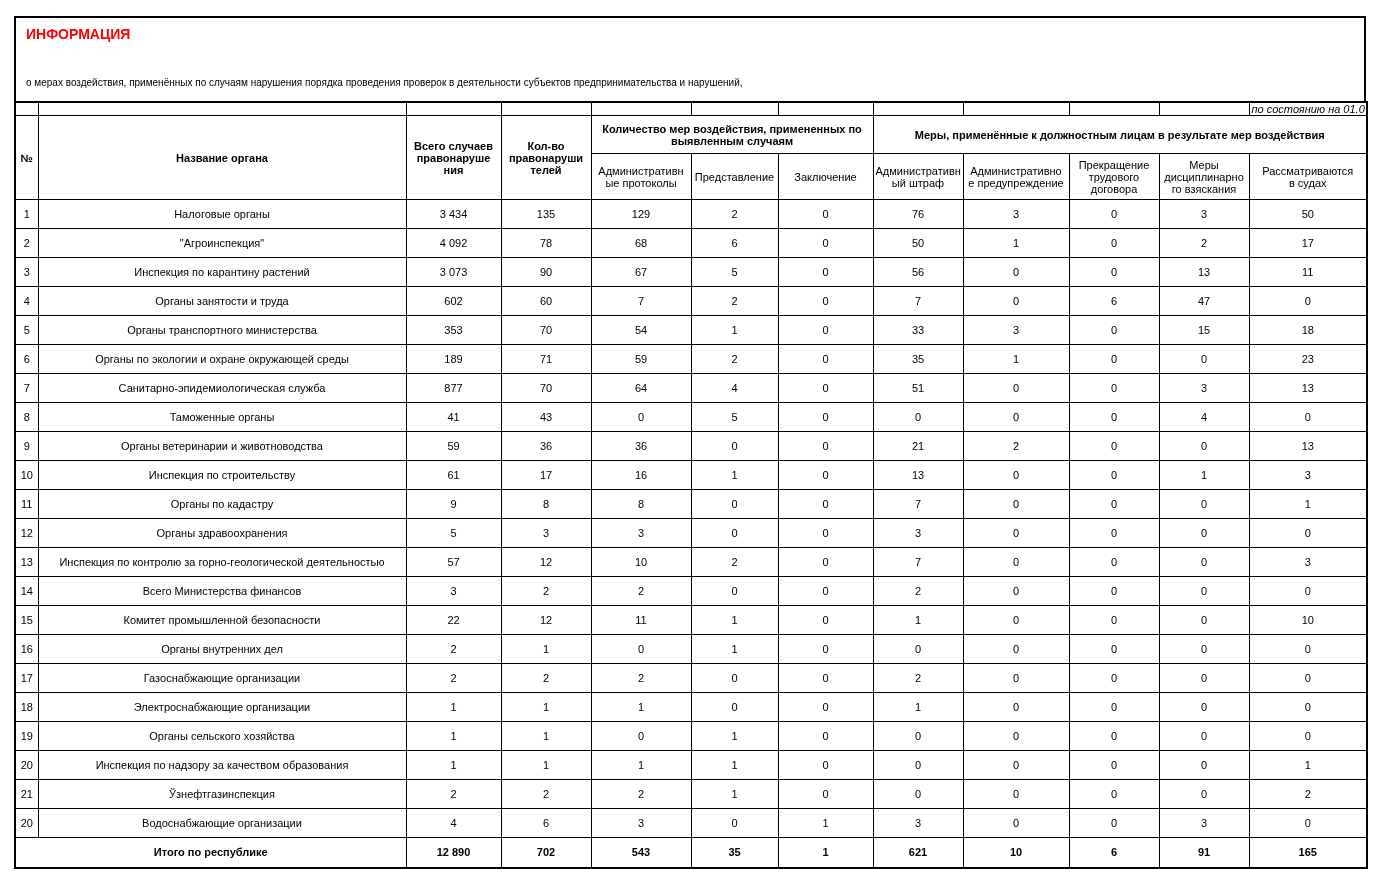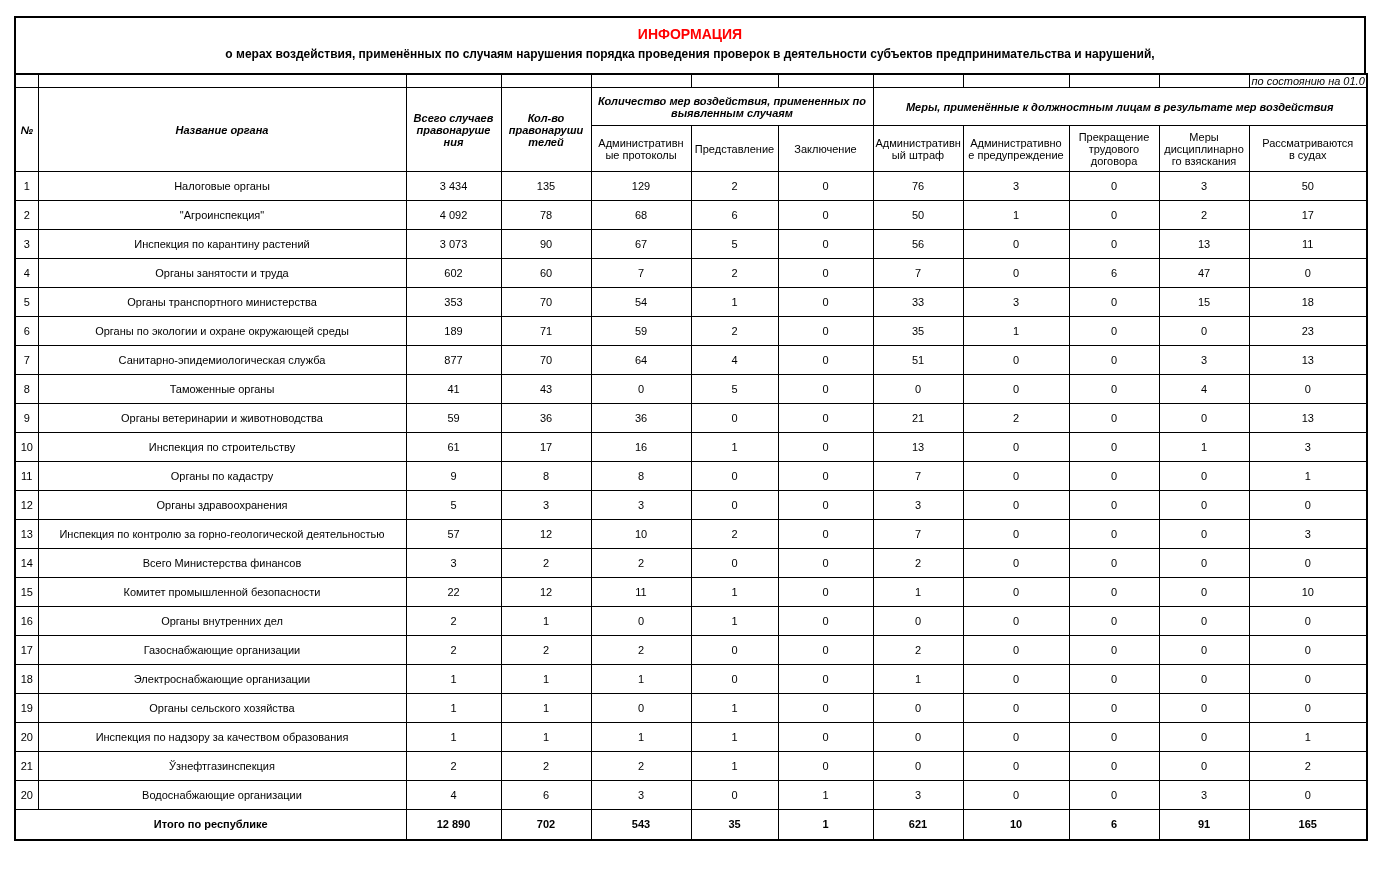--- a/index.html
+++ b/index.html
@@ -11,27 +11,27 @@
     color: #000;
     background: #fff;
   }
   .frame { width: 100%; }
 
   
   .title-box {
     border: 2px solid #000;
     border-bottom: none;
     padding: 6px 10px 8px 10px;
-    text-align: center;
+    text-align: left;
   }
   .title-heading {
     font-size: 14px; font-weight: bold; line-height: 20px;
   }
   .title-line {
-    font-size: 12px; font-weight: bold; line-height: 21px;
+    font-size: 10px; font-weight: normal; line-height: 21px; margin-top: 28px;
   }
 
   
   table.report {
     width: 100%;
     border-collapse: collapse;
     table-layout: fixed;
     border: 2px solid #000;
   }
   table.report td, table.report th {
@@ -44,21 +44,21 @@
   }
   tr.strip-row td { height: 11px; padding: 0 2px; }
   td.date-cell {
     font-style: italic;
     font-weight: normal;
     font-size: 10px;
     text-align: right;
     white-space: nowrap;
   }
   thead th { font-weight: bold; white-space: pre-line; }
-  tr.group-row th { height: 38px; font-style: italic; }
+  tr.group-row th { height: 38px; }
   tr.sub-row th { height: 46px; font-weight: normal; }
   tbody td { height: 29px; }
   tbody td.org-cell { }
   tfoot td { height: 30px; font-weight: bold; }
 </style>
 </head>
 <body>
 
 <div class="page">
   <div class="frame">

